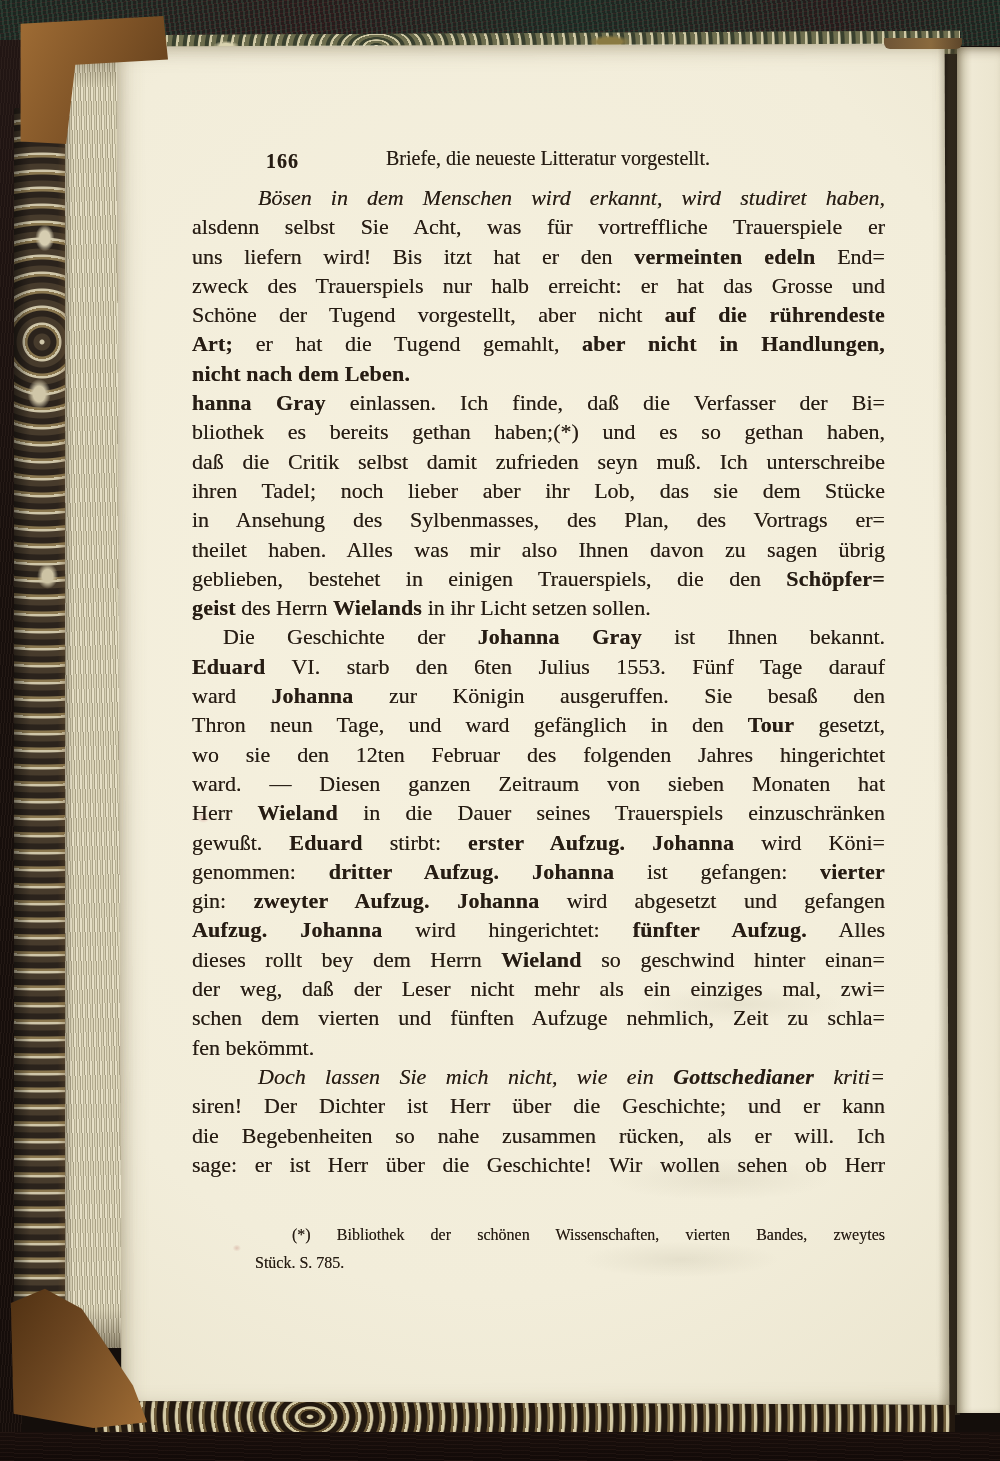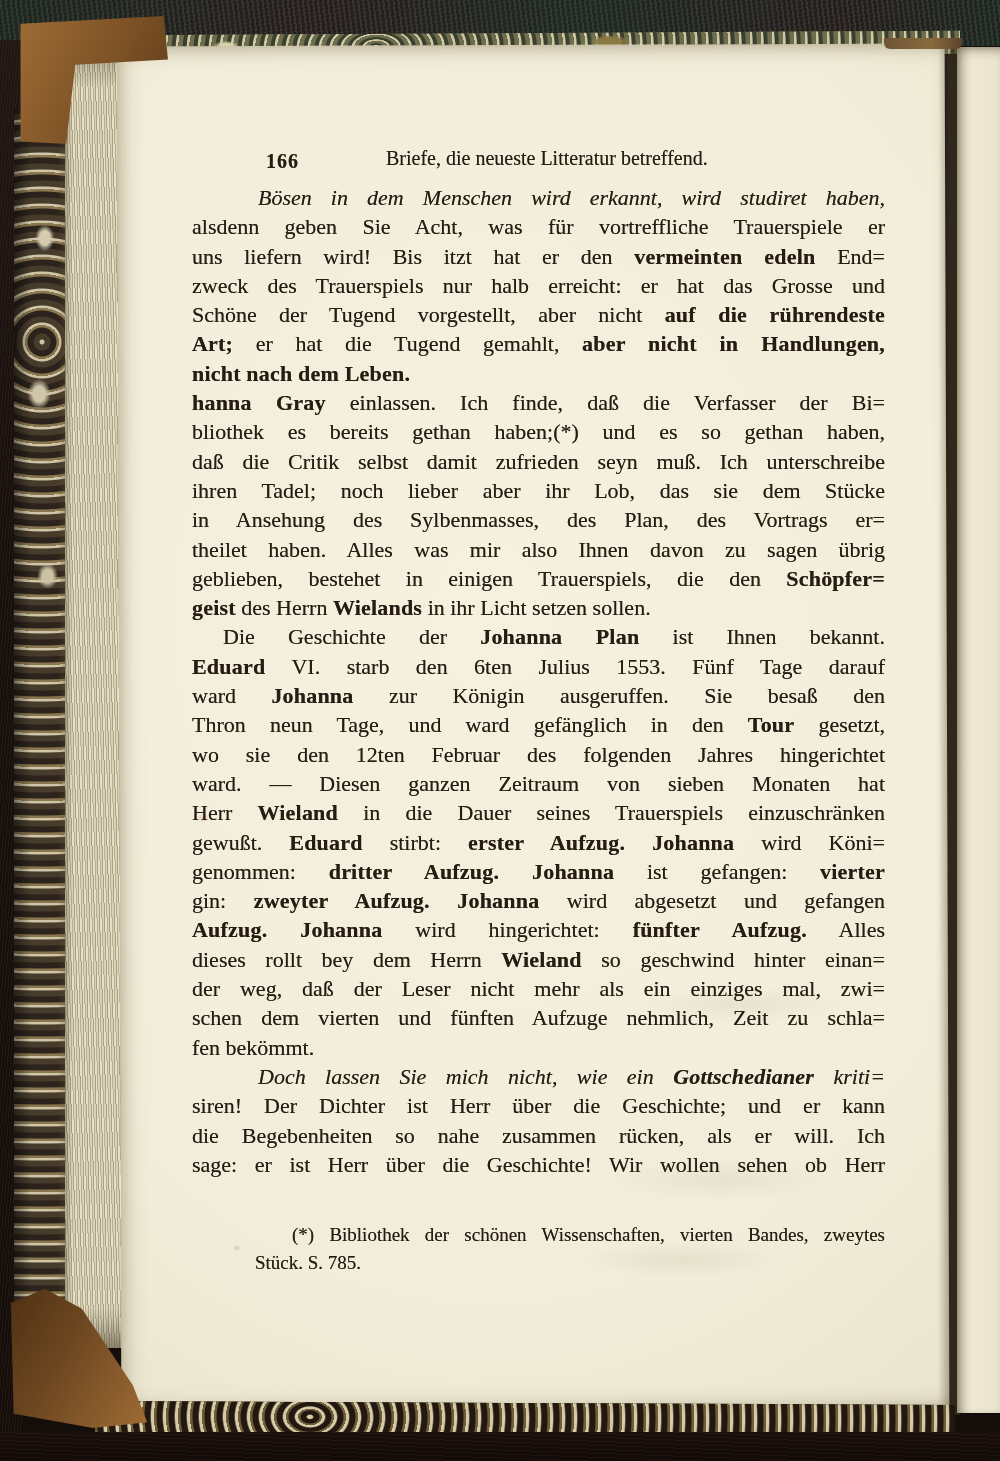--- a/index.html
+++ b/index.html
@@ -85,21 +85,21 @@
   .head-title{position:absolute;left:194px;top:1px;white-space:nowrap;text-shadow:0 0 .5px rgba(38,28,19,.6);}
 
   .body-text{position:absolute;left:0;top:183px;width:693px;font-size:22px;line-height:29.3px;}
   .line{text-align:justify;text-align-last:justify;white-space:normal;
         text-shadow:0 0 .6px rgba(38,28,19,.65);}
   .line.flush{text-align-last:left;}
   .line.first-wide{text-indent:66px;font-style:italic;}
   .line.first-small{text-indent:31px;}
   .em{font-weight:bold;letter-spacing:.2px;}
 
-  .footnote{position:absolute;left:63px;top:1221px;width:630px;font-size:19px;line-height:28px;}
+  .footnote{position:absolute;left:63px;top:1221px;width:630px;font-size:16px;line-height:28px;}
   .footnote .line.first-foot{text-indent:37px;}
 </style>
 </head>
 <body>
 
 <div class="stage">
   <div class="bg-top"></div>
   <div class="bg-left"></div>
   <div class="marble-top"></div>
   <div class="marble-left"></div>
@@ -109,39 +109,39 @@
   <div class="page2"></div>
   <div class="spine-sliver"></div>
   <div class="marble-bottom"></div>
   <div class="leather-top"></div>
   <div class="leather-bottom"></div>
   <div class="bg-bottom"></div>
 
   <div class="text-layer">
     <div class="running-head">
       <span class="page-num">166</span>
-      <span class="head-title">Briefe, die neueste Litteratur betreffend.</span>
+      <span class="head-title">Briefe, die neueste Litteratur vorgestellt.</span>
     </div>
     <div class="body-text">
         <div class="line first-wide"><span>Bösen in dem Menschen wird erkannt, wird studiret haben,</span></div>
-        <div class="line"><span>alsdenn geben Sie Acht, was für vortreffliche Trauerspiele er</span></div>
+        <div class="line"><span>alsdenn selbst Sie Acht, was für vortreffliche Trauerspiele er</span></div>
         <div class="line"><span>uns liefern wird! Bis itzt hat er den </span><span class="em">vermeinten edeln</span><span> End=</span></div>
         <div class="line"><span>zweck des Trauerspiels nur halb erreicht: er hat das Grosse und</span></div>
         <div class="line"><span>Schöne der Tugend vorgestellt, aber nicht </span><span class="em">auf die rührendeste</span></div>
         <div class="line"><span class="em">Art;</span><span> er hat die Tugend gemahlt, </span><span class="em">aber nicht in Handlungen,</span></div>
         <div class="line flush"><span class="em">nicht nach dem Leben.</span></div>
         <div class="line"><span class="em">hanna Gray</span><span> einlassen. Ich finde, daß die Verfasser der Bi=</span></div>
         <div class="line"><span>bliothek es bereits gethan haben;(*) und es so gethan haben,</span></div>
         <div class="line"><span>daß die Critik selbst damit zufrieden seyn muß. Ich unterschreibe</span></div>
         <div class="line"><span>ihren Tadel; noch lieber aber ihr Lob, das sie dem Stücke</span></div>
         <div class="line"><span>in Ansehung des Sylbenmasses, des Plan, des Vortrags er=</span></div>
         <div class="line"><span>theilet haben. Alles was mir also Ihnen davon zu sagen übrig</span></div>
         <div class="line"><span>geblieben, bestehet in einigen Trauerspiels, die den </span><span class="em">Schöpfer=</span></div>
         <div class="line flush"><span class="em">geist</span><span> des Herrn </span><span class="em">Wielands</span><span> in ihr Licht setzen sollen.</span></div>
-        <div class="line first-small"><span>Die Geschichte der </span><span class="em">Johanna Plan</span><span> ist Ihnen bekannt.</span></div>
+        <div class="line first-small"><span>Die Geschichte der </span><span class="em">Johanna Gray</span><span> ist Ihnen bekannt.</span></div>
         <div class="line"><span class="em">Eduard</span><span> VI. starb den 6ten Julius 1553. Fünf Tage darauf</span></div>
         <div class="line"><span>ward </span><span class="em">Johanna</span><span> zur Königin ausgeruffen. Sie besaß den</span></div>
         <div class="line"><span>Thron neun Tage, und ward gefänglich in den </span><span class="em">Tour</span><span> gesetzt,</span></div>
         <div class="line"><span>wo sie den 12ten Februar des folgenden Jahres hingerichtet</span></div>
         <div class="line"><span>ward. — Diesen ganzen Zeitraum von sieben Monaten hat</span></div>
         <div class="line"><span>Herr </span><span class="em">Wieland</span><span> in die Dauer seines Trauerspiels einzuschränken</span></div>
         <div class="line"><span>gewußt. </span><span class="em">Eduard</span><span> stirbt: </span><span class="em">erster Aufzug.</span><span> </span><span class="em">Johanna</span><span> wird Köni=</span></div>
         <div class="line"><span>genommen: </span><span class="em">dritter Aufzug.</span><span> </span><span class="em">Johanna</span><span> ist gefangen: </span><span class="em">vierter</span></div>
         <div class="line"><span>gin: </span><span class="em">zweyter Aufzug.</span><span> </span><span class="em">Johanna</span><span> wird abgesetzt und gefangen</span></div>
         <div class="line"><span class="em">Aufzug.</span><span> </span><span class="em">Johanna</span><span> wird hingerichtet: </span><span class="em">fünfter Aufzug.</span><span> Alles</span></div>

